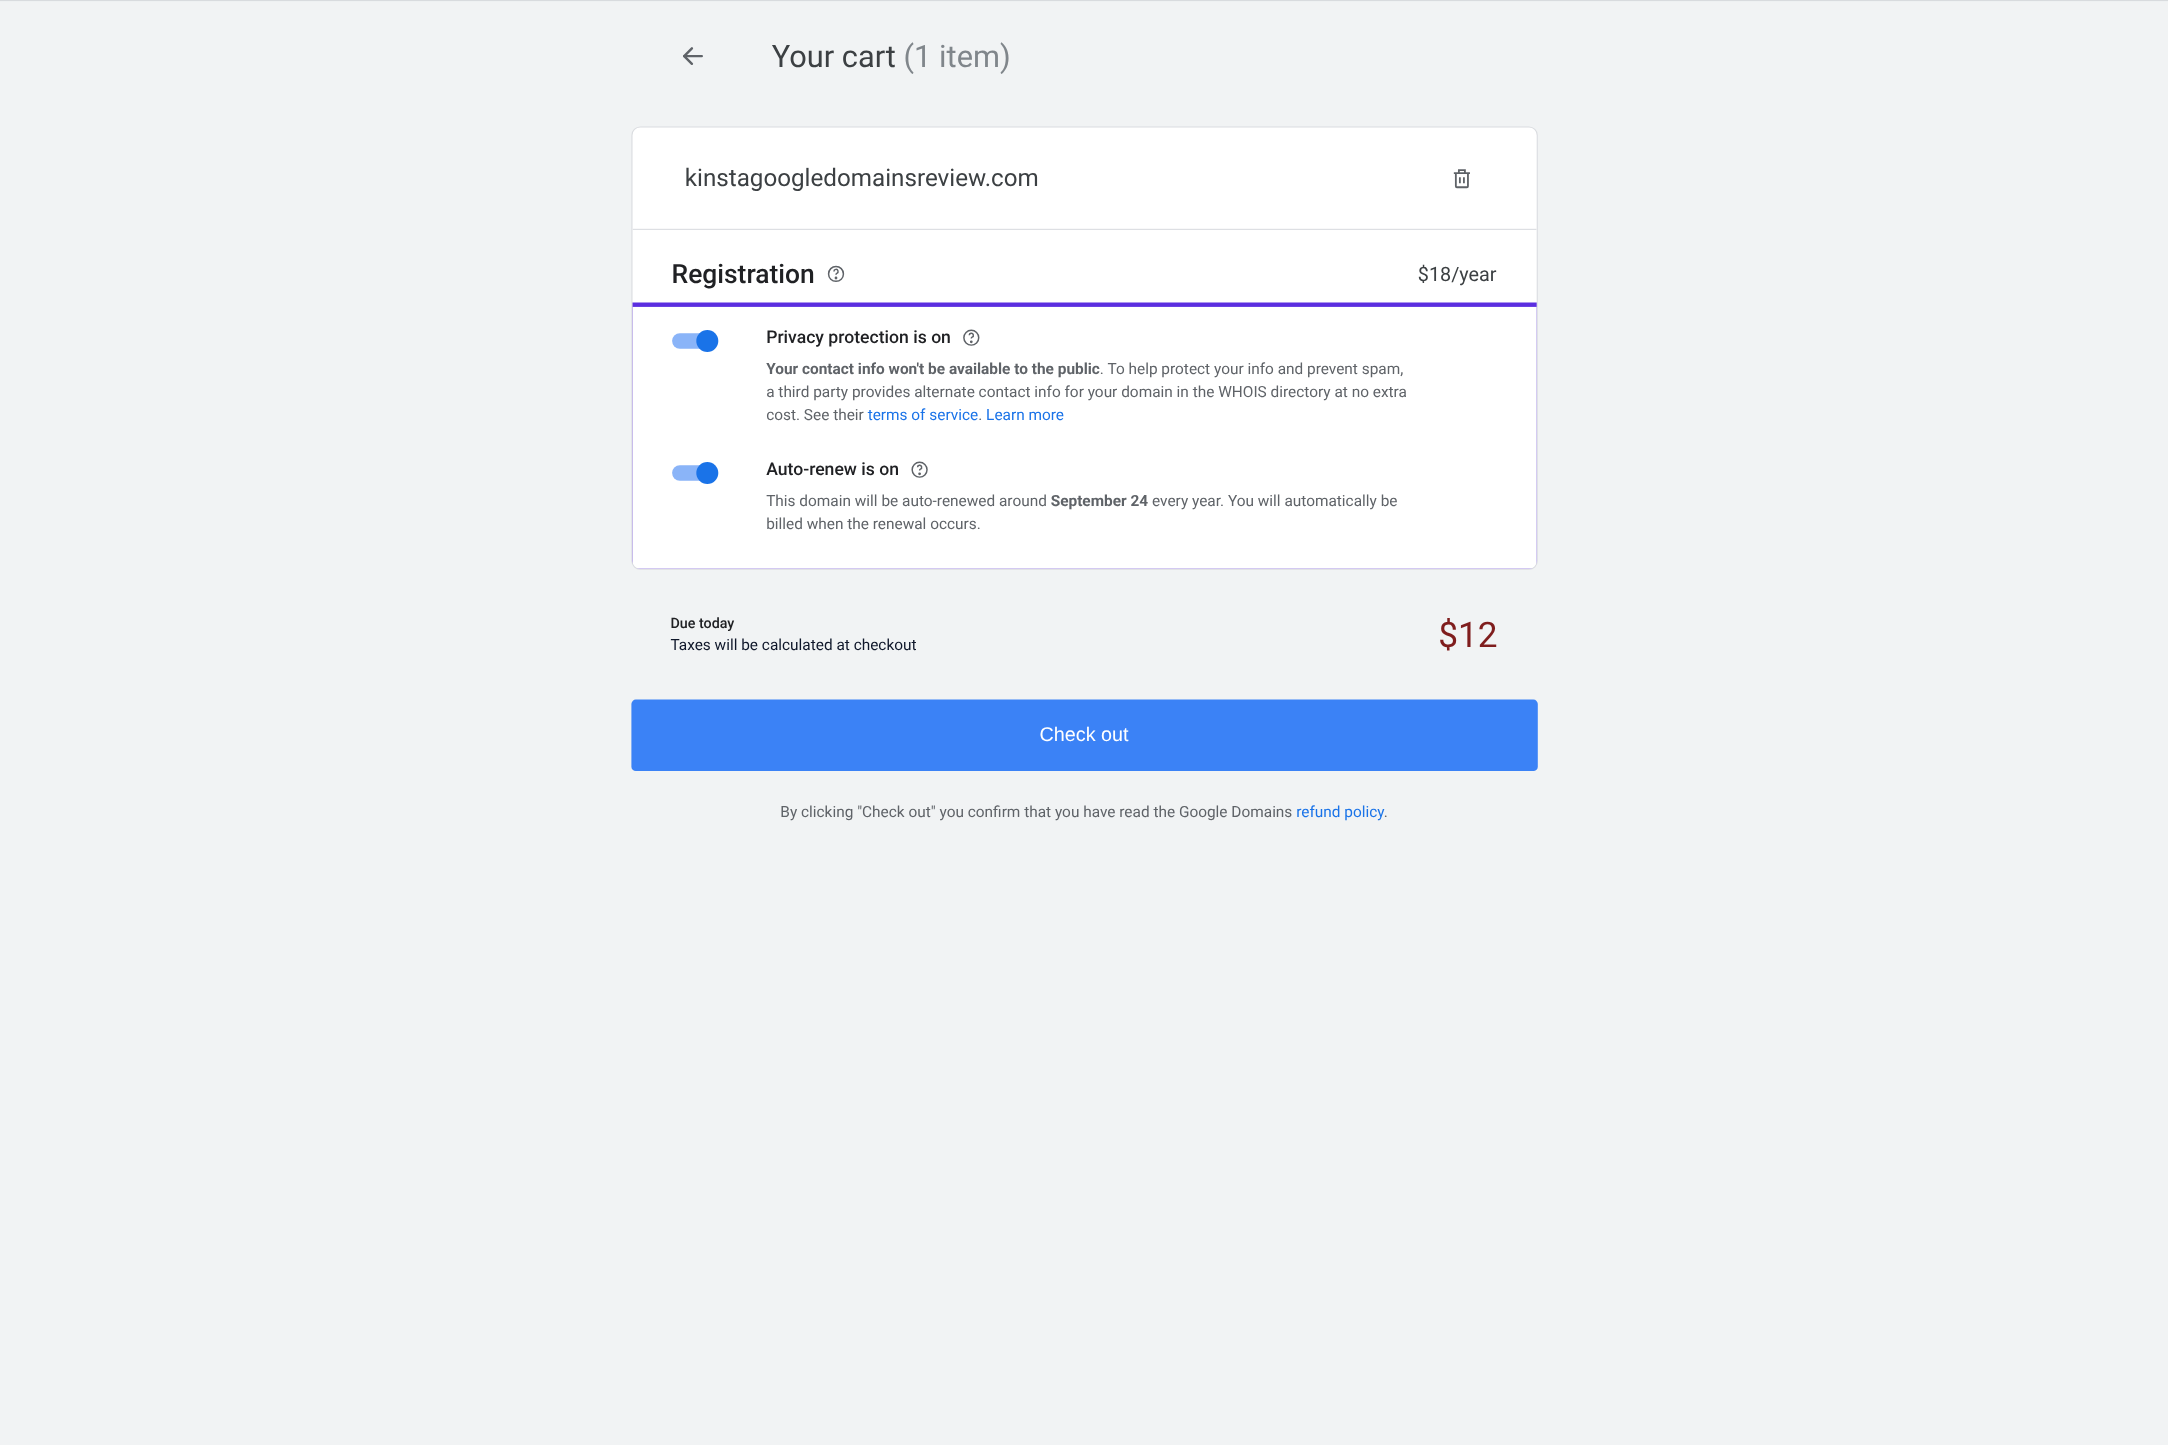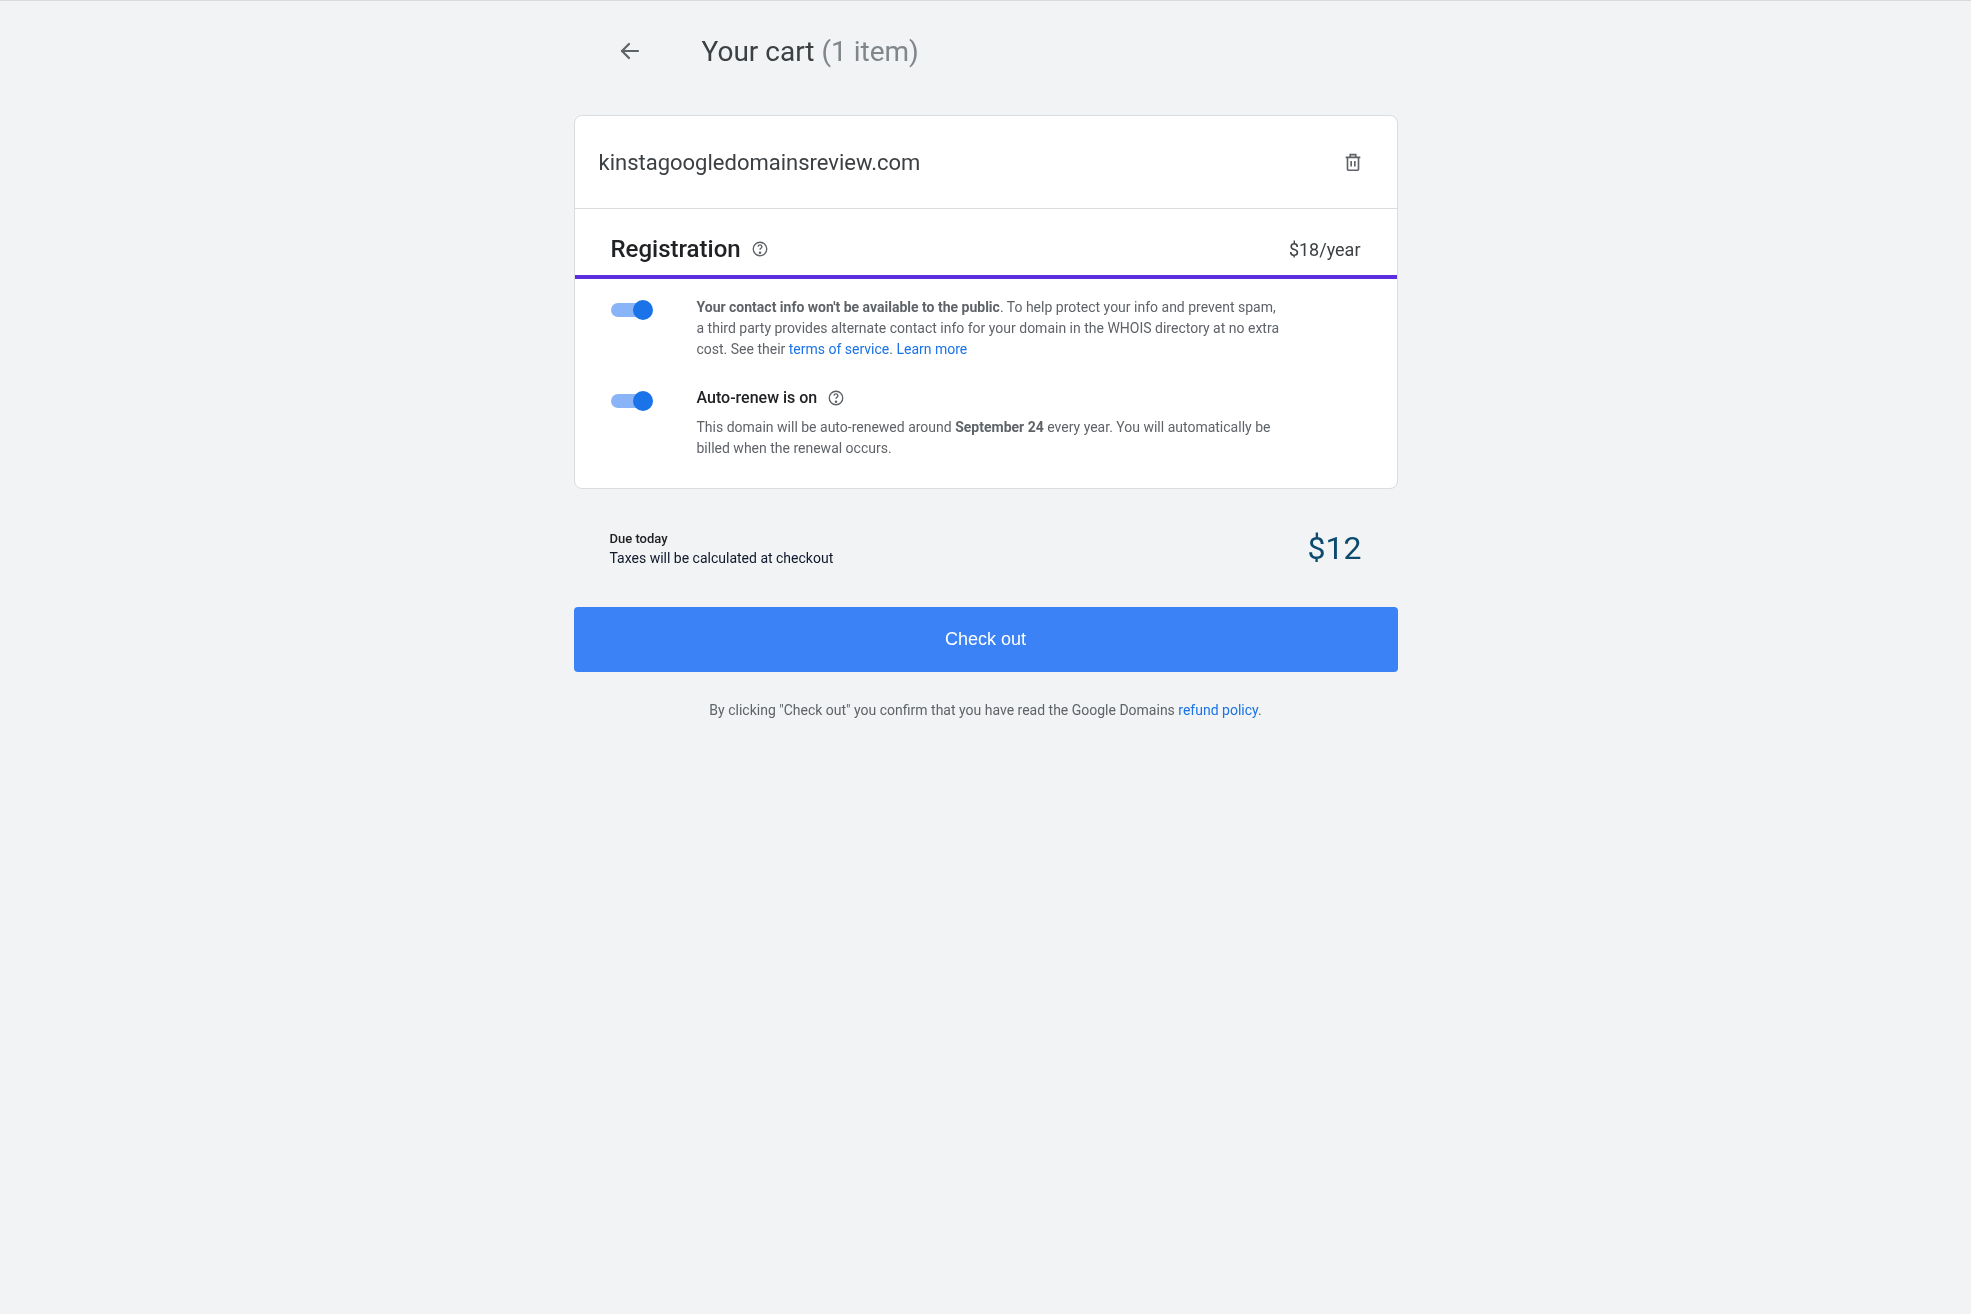--- a/index.html
+++ b/index.html
@@ -53,21 +53,21 @@
       background: #fff;
       border: 1px solid #dadce0;
       border-radius: 8px;
       overflow: hidden;
       position: relative;
     }
     .domain-row {
       display: flex;
       justify-content: space-between;
       align-items: center;
-      padding: 26px 24px;
+      padding: 26px 48px;
       border-bottom: 1px solid #dadce0;
     }
     .domain-name {
       font-size: 22px;
       color: #3c4043;
     }
     .trash-button {
       width: 40px;
       height: 40px;
       display: flex;
@@ -178,21 +178,21 @@
       font-weight: 500;
       color: #202124;
       margin-bottom: 4px;
     }
     .due-left .due-sub {
       font-size: 14px;
       color: #0f172a;
     }
     .due-amount {
       font-size: 32px;
-      color: #0c4a6e;
+      color: #7f1d1d;
     }
     .checkout-wrap {
       max-width: 824px;
       margin: 40px auto 0;
     }
     .checkout-wrap button {
       width: 100%;
       background: #3b82f6;
       color: #fff;
       border: none;
@@ -260,20 +260,30 @@
     </div>
 
     <div class="highlighted-box">
 
       <div class="option-block">
         <div class="toggle">
           <div class="toggle-track"></div>
           <div class="toggle-thumb"></div>
         </div>
         <div class="option-content">
+          <div class="option-title">
+            <span>Privacy protection is on</span>
+            <span class="help-icon">
+              <svg width="18" height="18" viewBox="0 0 24 24" fill="none" stroke="currentColor" stroke-width="1.8">
+                  <circle cx="12" cy="12" r="9"></circle>
+                  <path d="M9.5 9a2.5 2.5 0 1 1 3.5 2.3c-.8.4-1 1-1 1.7"></path>
+                  <circle cx="12" cy="17" r="0.8" fill="currentColor"></circle>
+                </svg>
+            </span>
+          </div>
           <div class="option-desc">
             <span class="bold">Your contact info won't be available to the public</span><span>. To help protect your info and prevent spam, a third party provides alternate contact info for your domain in the WHOIS directory at no extra cost. See their </span><a href="#">terms of service</a><span>. </span><a href="#">Learn more</a>
           </div>
         </div>
       </div>
 
       <div class="option-block">
         <div class="toggle">
           <div class="toggle-track"></div>
           <div class="toggle-thumb"></div>

